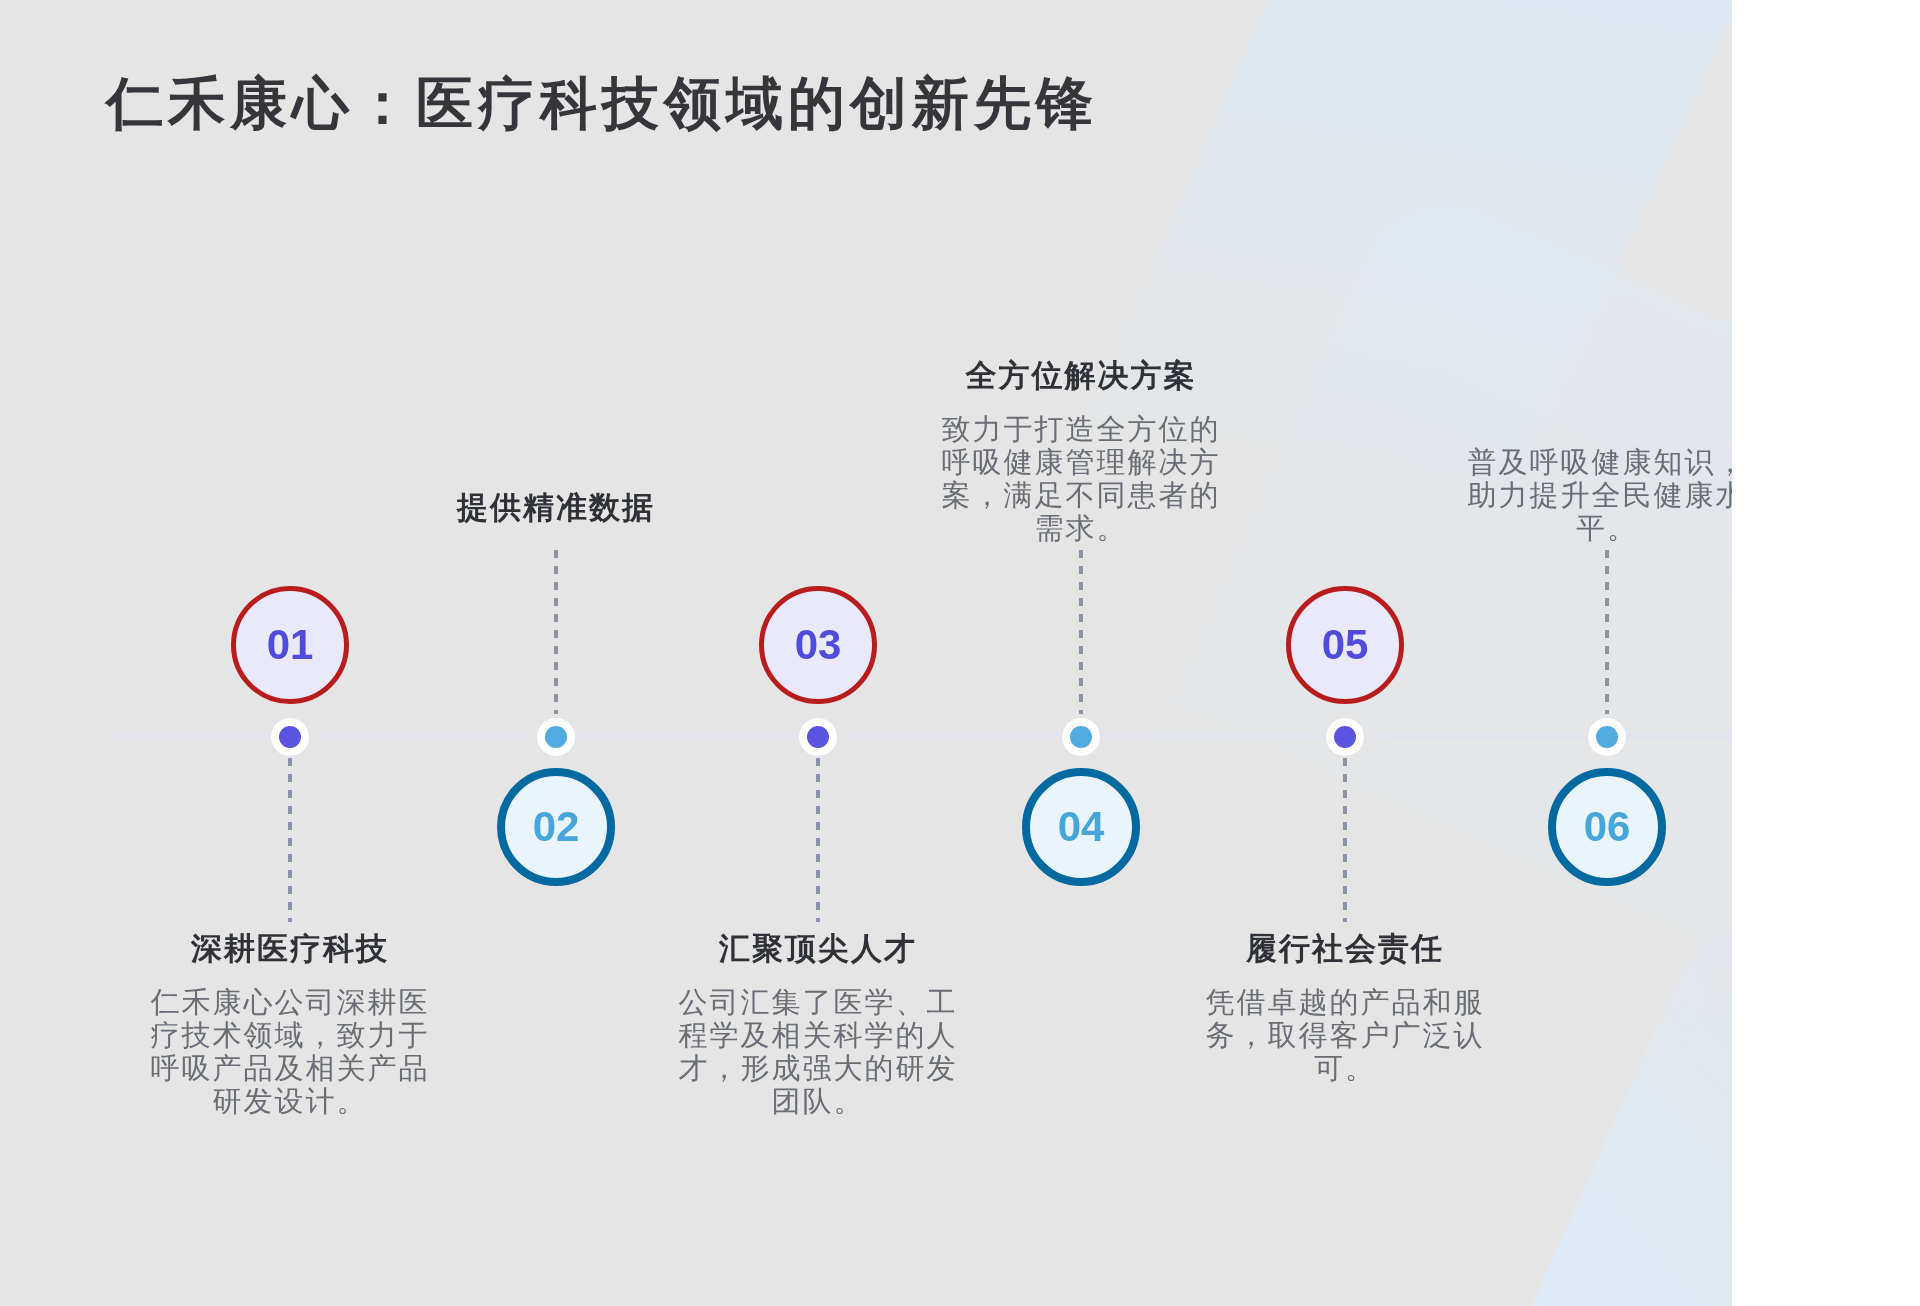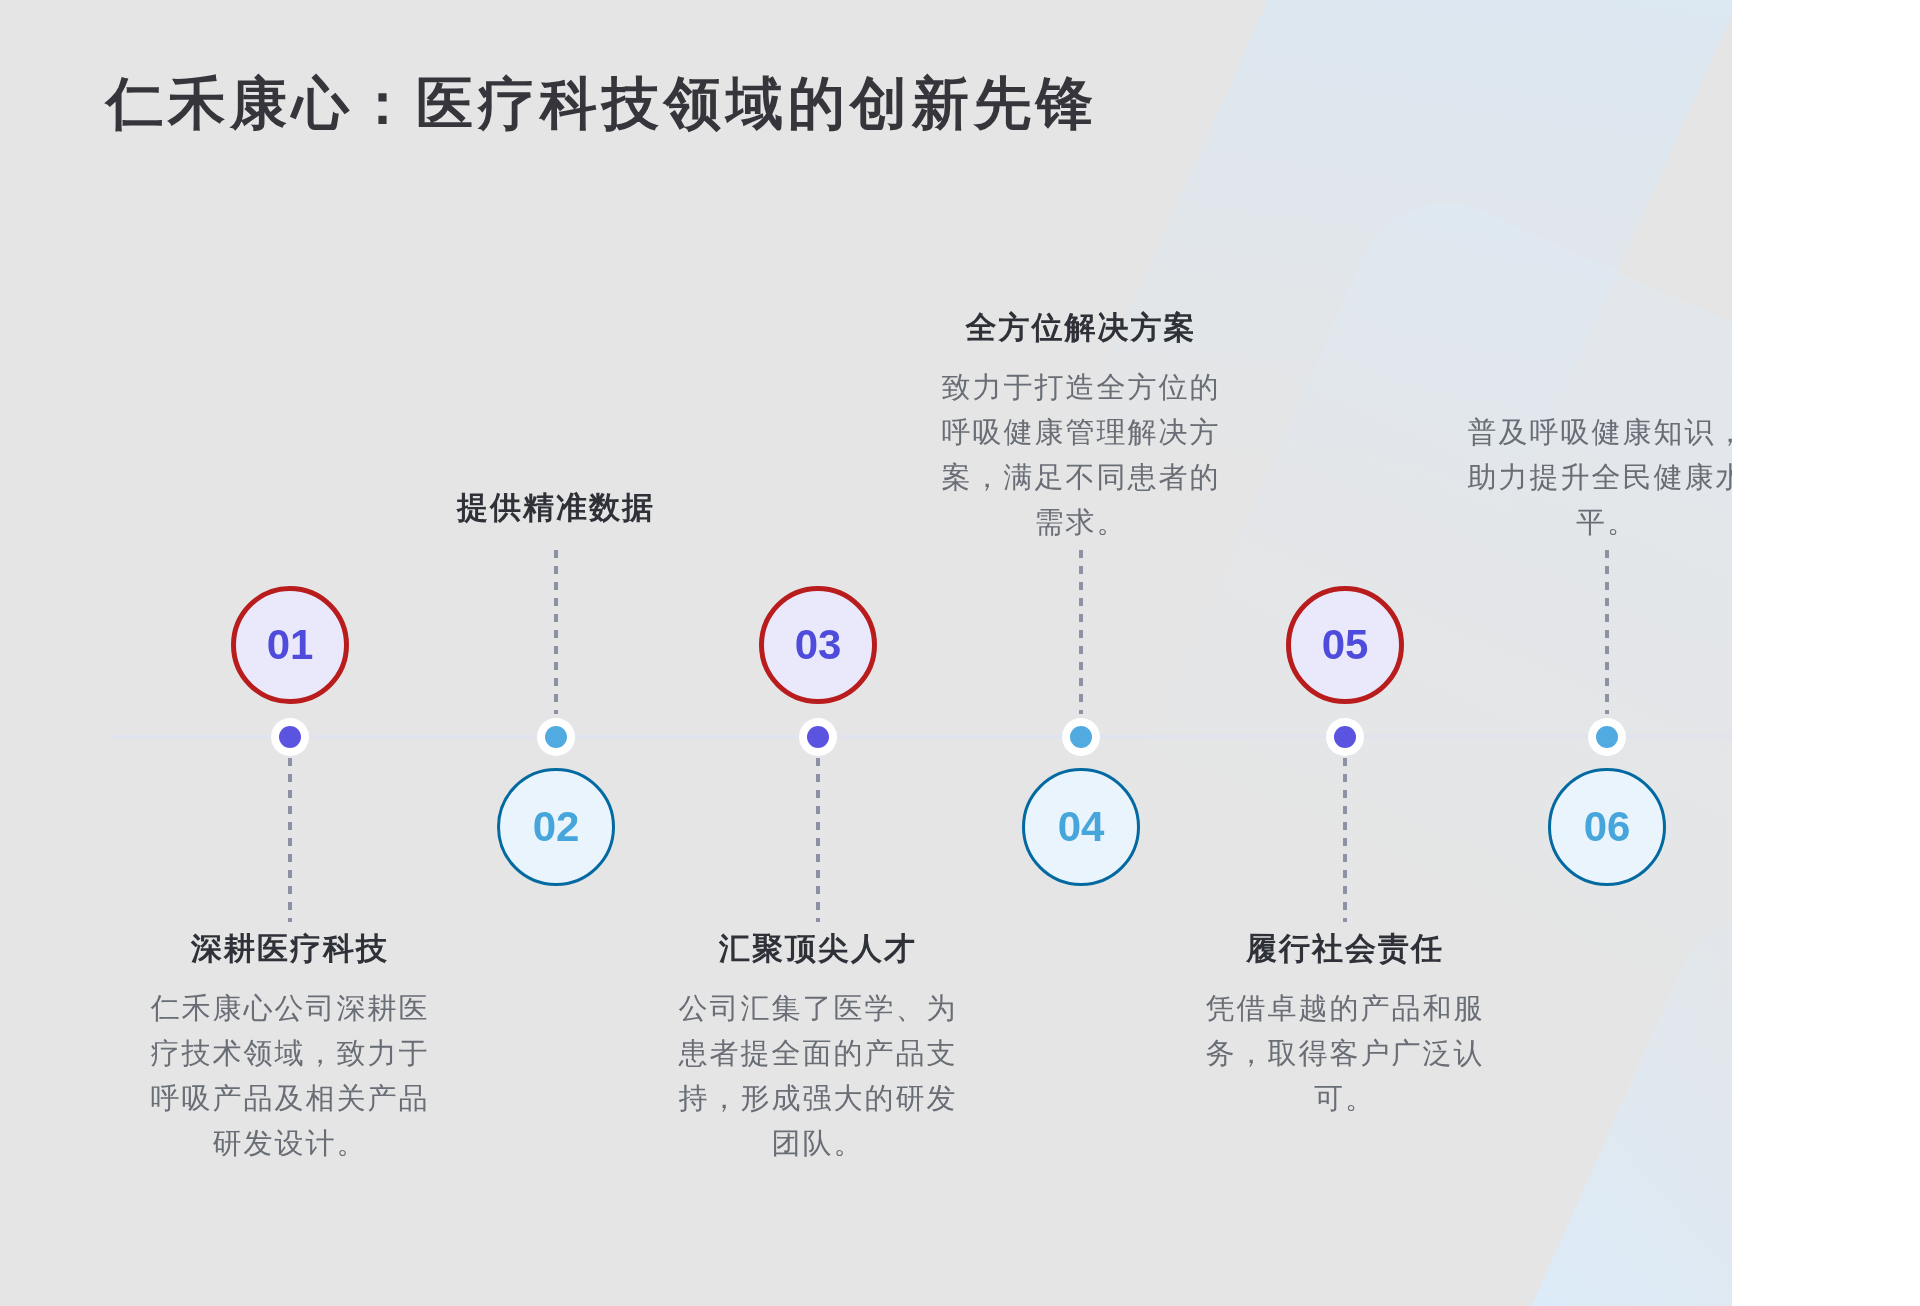--- a/index.html
+++ b/index.html
@@ -58,21 +58,21 @@
   .node{position:absolute;top:0;height:100%;width:0;}
   .node > *{position:absolute;left:0;transform:translateX(-50%);}
 
   .big-circle{
     width:118px;height:118px;border-radius:50%;
     display:flex;align-items:center;justify-content:center;
     font-size:42px;font-weight:700;
     box-sizing:border-box;
   }
   .node-odd  .big-circle{top:586px;border:5px solid #b91c1c;background:#eae9fb;color:#4f4cdb;}
-  .node-even .big-circle{top:768px;border:3px solid #0369a1;background:#e9f4fc;color:#46a6db;}
+  .node-even .big-circle{top:768px;border:8px solid #0369a1;background:#e9f4fc;color:#46a6db;}
 
   .dot{
     top:726px;width:22px;height:22px;border-radius:50%;
     box-shadow:0 0 0 8px #ffffff;
   }
   .node-odd  .dot{background:#5a54e0;}
   .node-even .dot{background:#51abe0;}
 
   .dash{
     width:4px;
@@ -83,21 +83,21 @@
 
   .textblock{width:300px;text-align:center;}
   .node-odd  .textblock{top:928px;}
   .node-even .textblock{bottom:761px;}
 
   .tb-title{
     font-size:31px;font-weight:700;letter-spacing:2px;
     color:#2f3138;margin-bottom:16px;
   }
   .tb-desc{
-    font-size:29px;letter-spacing:2px;line-height:45px;
+    font-size:29px;letter-spacing:2px;line-height:33px;
     color:#696d75;
   }
 </style>
 </head>
 <body>
 
 <div class="canvas">
 
   <div class="bg bg-band-top"></div>
   <div class="bg bg-band-mid"></div>
@@ -136,21 +136,21 @@
     </div>
 
     <div class="node node-odd" style="left:818px">
       <div class="big-circle">
         <span>03</span>
       </div>
       <div class="dot"></div>
       <div class="dash"></div>
       <div class="textblock">
         <div class="tb-title">汇聚顶尖人才</div>
-        <div class="tb-desc">公司汇集了医学、为患者提全面的产品支持，形成强大的研发团队。</div>
+        <div class="tb-desc">公司汇集了医学、工程学及相关科学的人才，形成强大的研发团队。</div>
       </div>
     </div>
 
     <div class="node node-even" style="left:1081px">
       <div class="big-circle">
         <span>04</span>
       </div>
       <div class="dot"></div>
       <div class="dash"></div>
       <div class="textblock">

